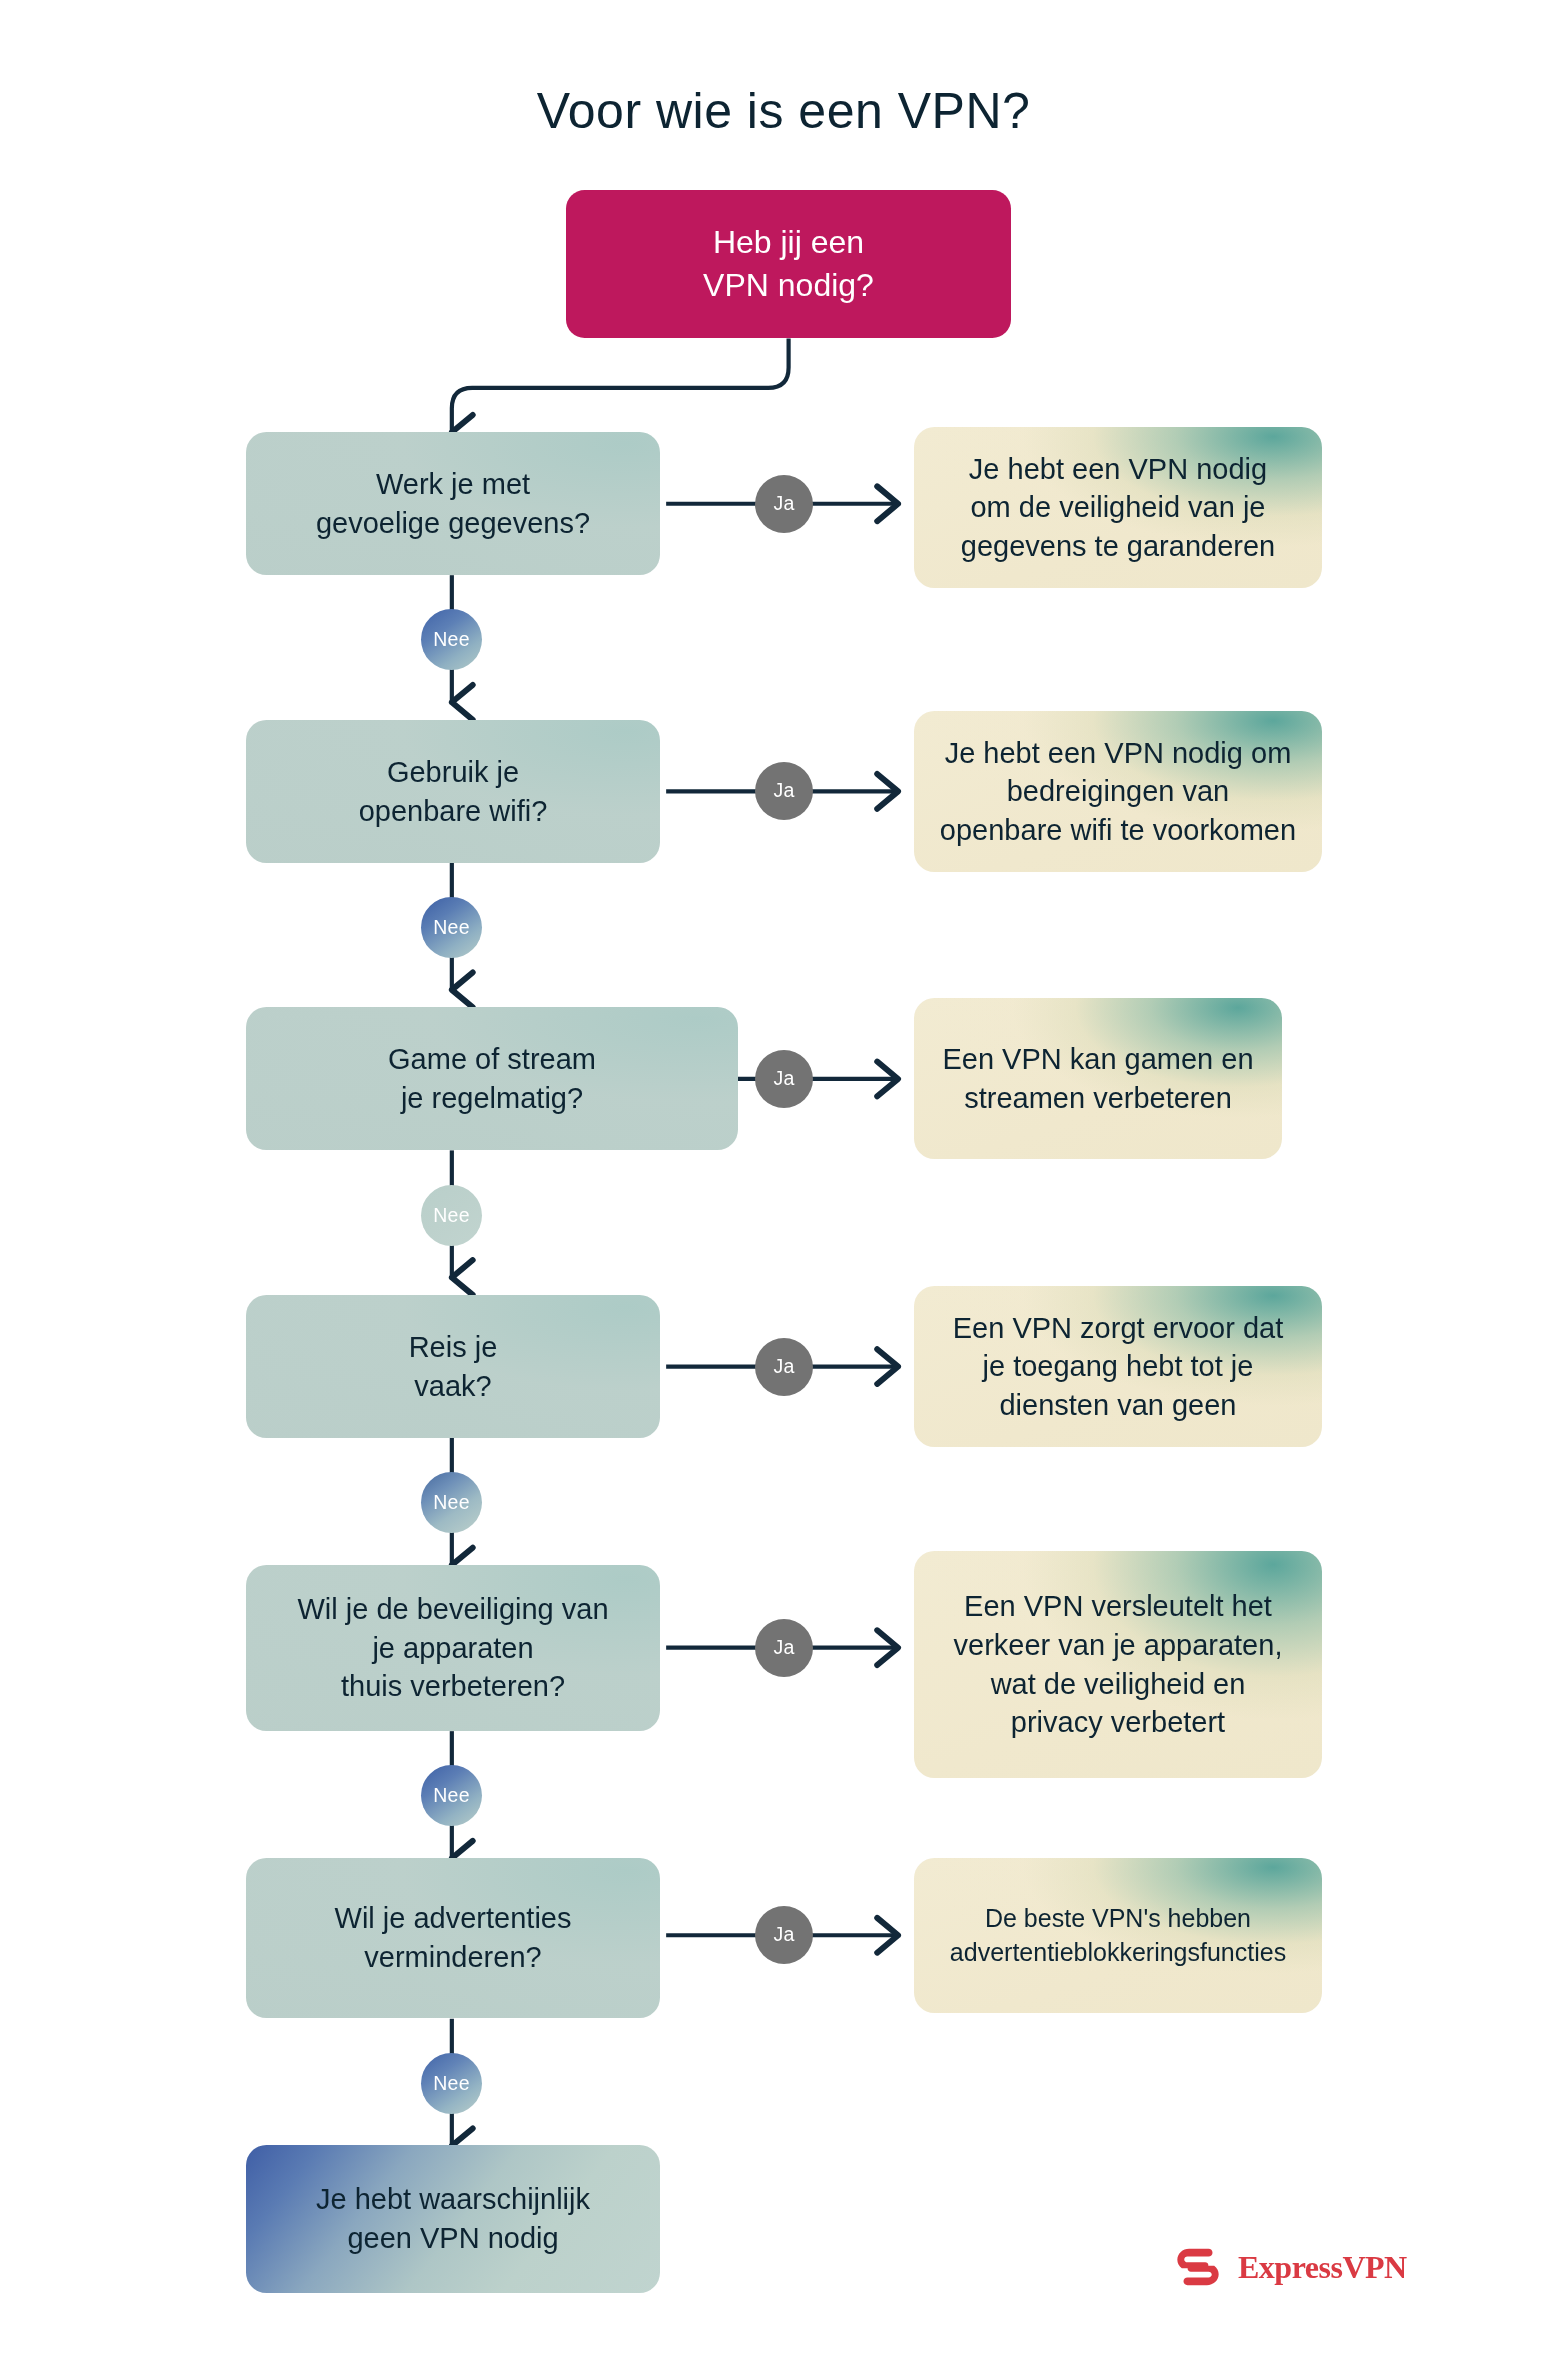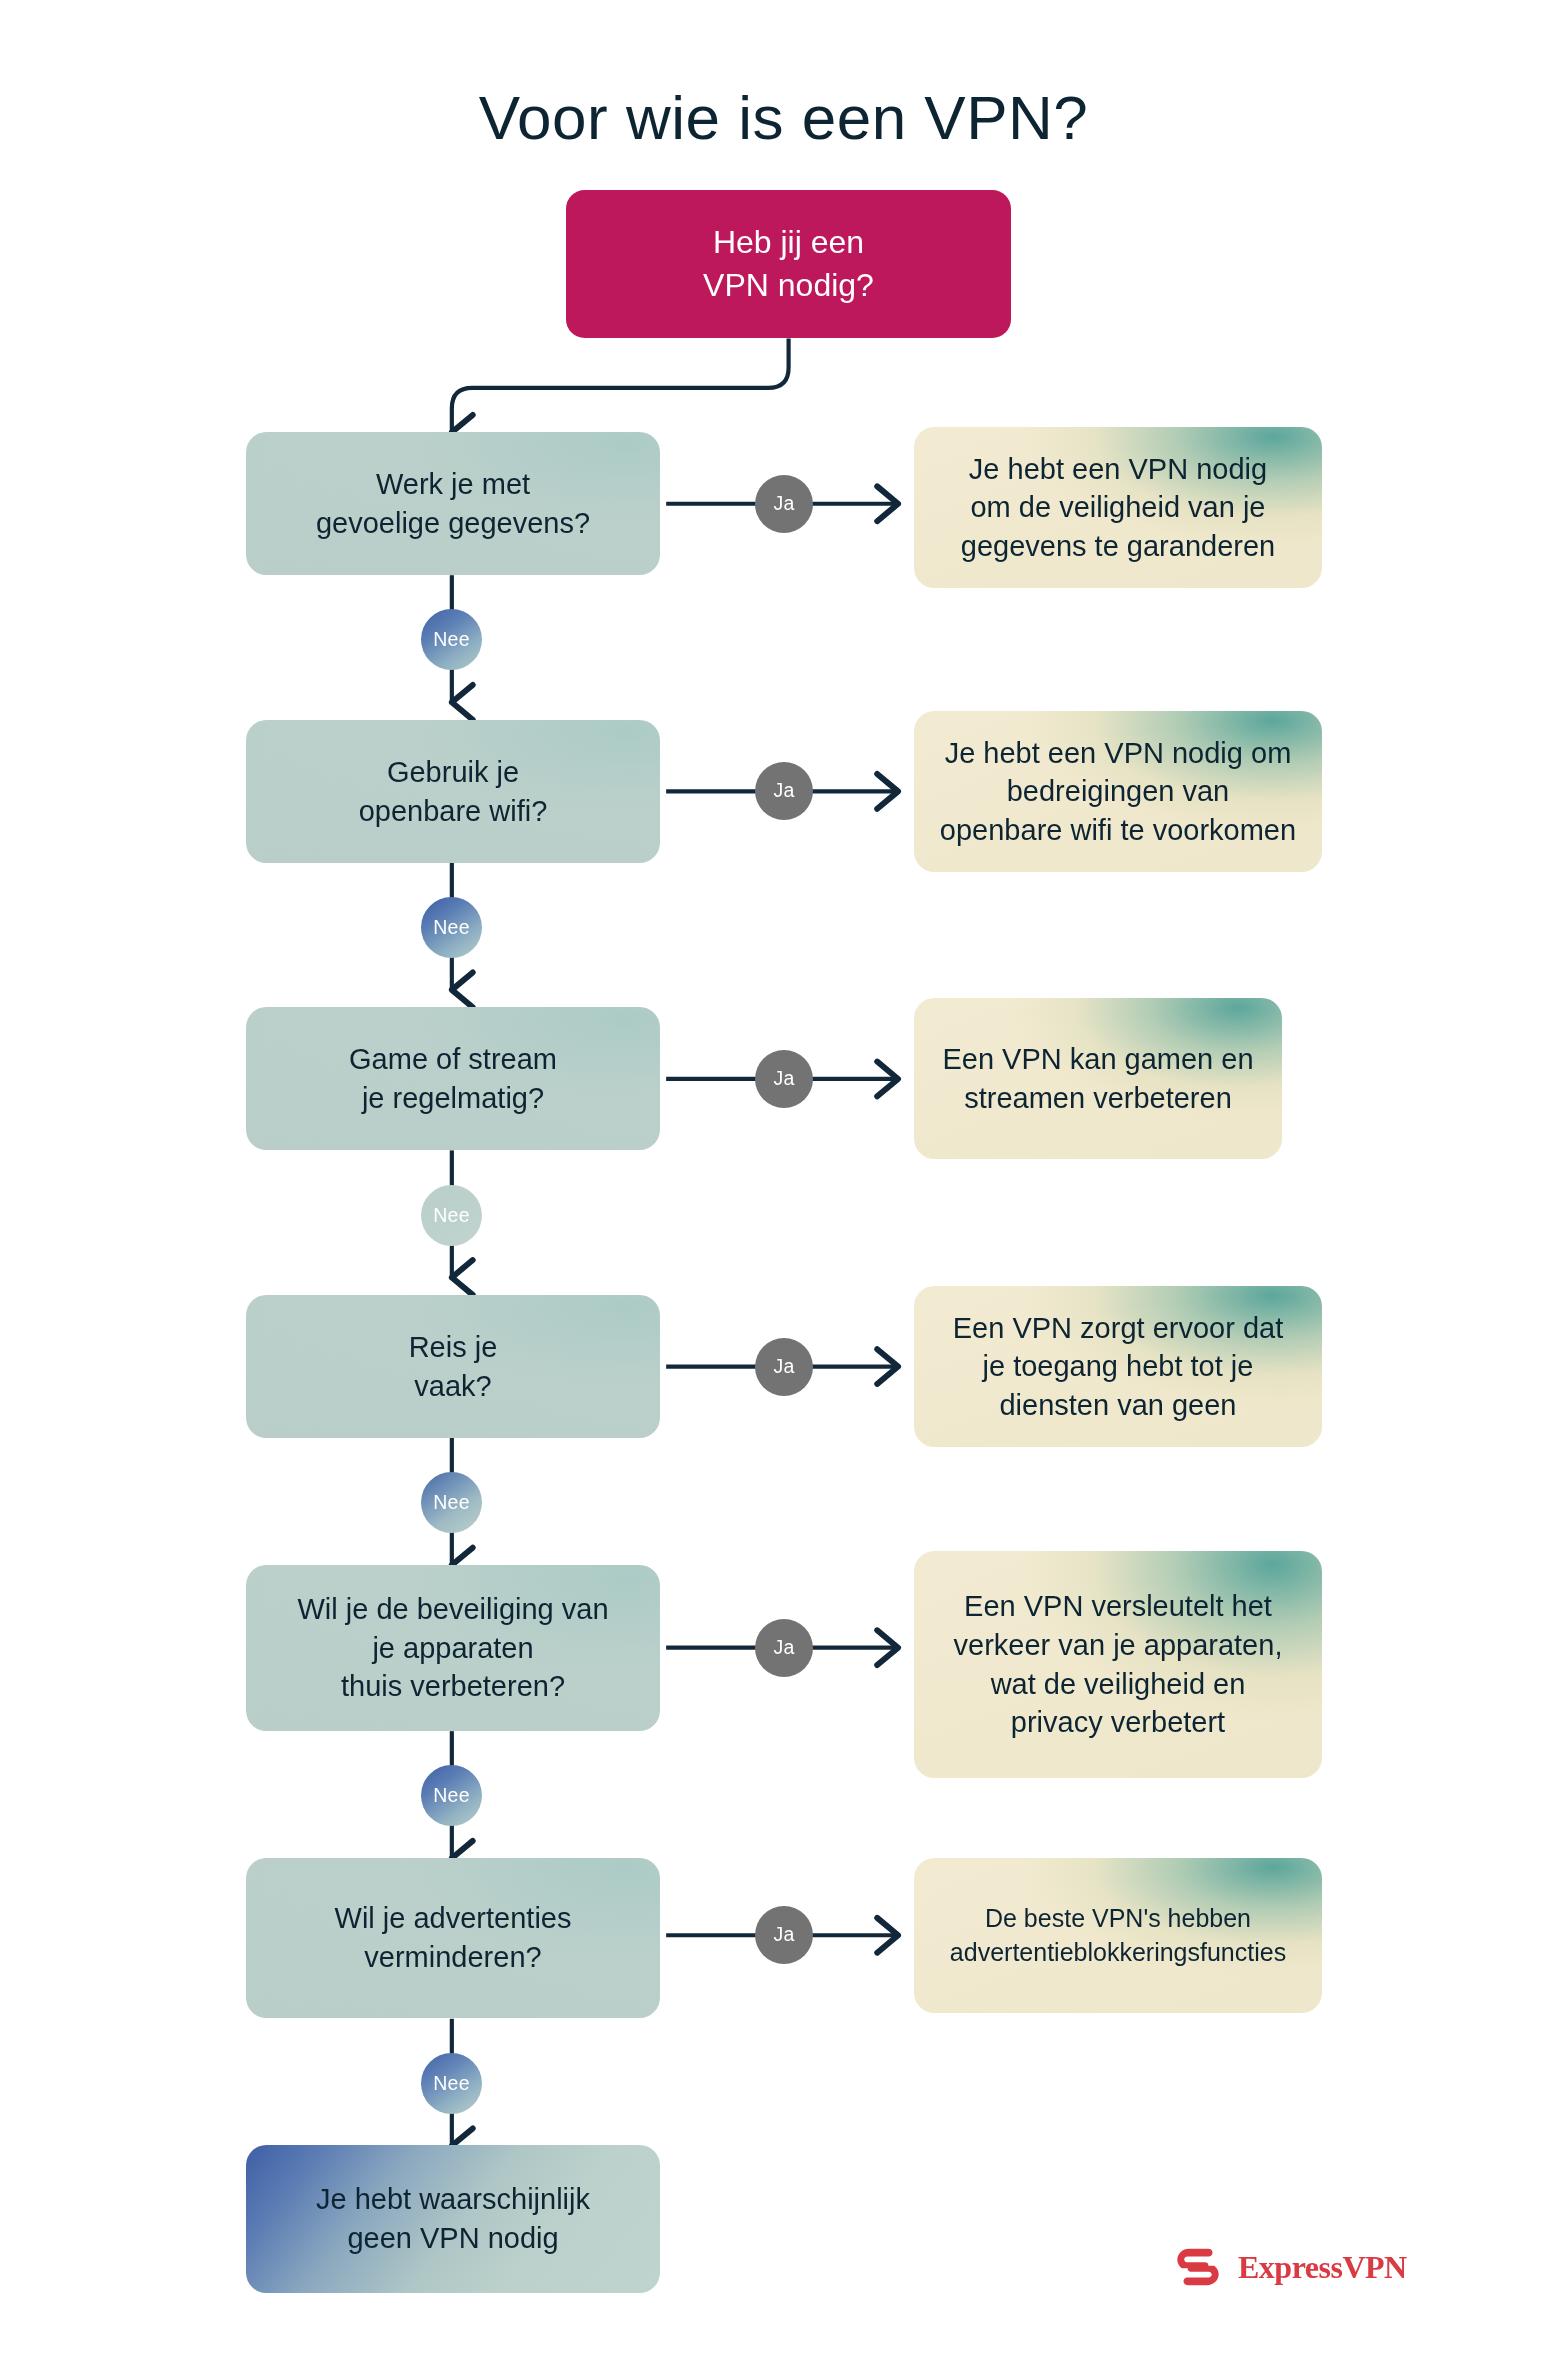--- a/index.html
+++ b/index.html
@@ -19,21 +19,21 @@
     overflow: hidden;
   }
 
   
   .chart-title {
     position: absolute;
     left: 0;
     top: 82px;
     width: 1567px;
     text-align: center;
-    font-size: 62px;
+    font-size: 50px;
     font-weight: 400;
     letter-spacing: 0.5px;
     color: #0d2432;
   }
 
   
   .node {
     position: absolute;
     border-radius: 20.4px;
     display: flex;
@@ -188,21 +188,21 @@
   <div class="badge no b0" style="left:421px; top:609px;">Nee</div>
 
   <div class="node question" style="left:246px; top:720px; width:414px; height:143px;">Gebruik je
 openbare wifi?</div>
   <div class="badge yes" style="left:755px; top:762px;">Ja</div>
   <div class="node answer" style="left:914px; top:711px; width:408px; height:161px;">Je hebt een VPN nodig om
 bedreigingen van
 openbare wifi te voorkomen</div>
   <div class="badge no b1" style="left:421px; top:897px;">Nee</div>
 
-  <div class="node question" style="left:246px; top:1007px; width:414px; height:143px;">Game of stream
+  <div class="node question" style="left:246px; top:1007px; width:492px; height:143px;">Game of stream
 je regelmatig?</div>
   <div class="badge yes" style="left:755px; top:1050px;">Ja</div>
   <div class="node answer" style="left:914px; top:998px; width:368px; height:161px;">Een VPN kan gamen en
 streamen verbeteren</div>
   <div class="badge no b2" style="left:421px; top:1185px;">Nee</div>
 
   <div class="node question" style="left:246px; top:1295px; width:414px; height:143px;">Reis je
 vaak?</div>
   <div class="badge yes" style="left:755px; top:1338px;">Ja</div>
   <div class="node answer" style="left:914px; top:1286px; width:408px; height:161px;">Een VPN zorgt ervoor dat

